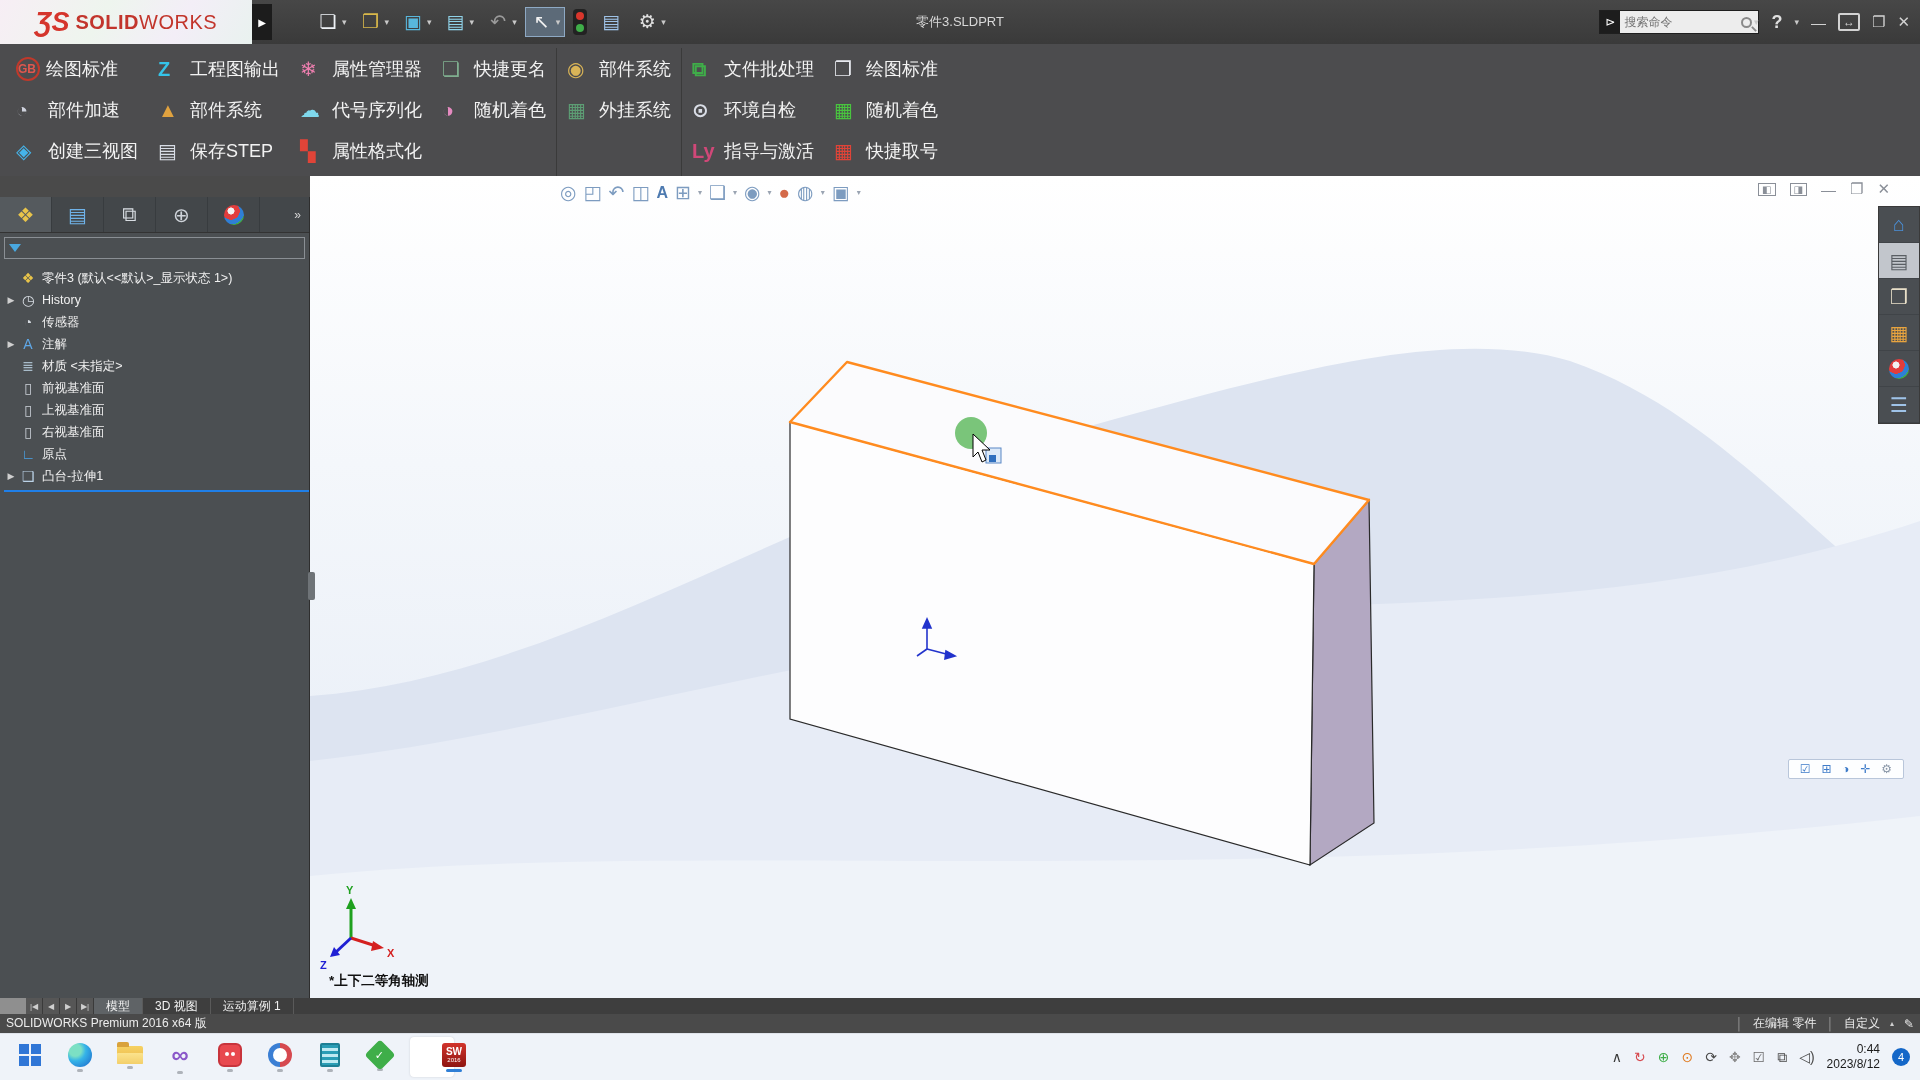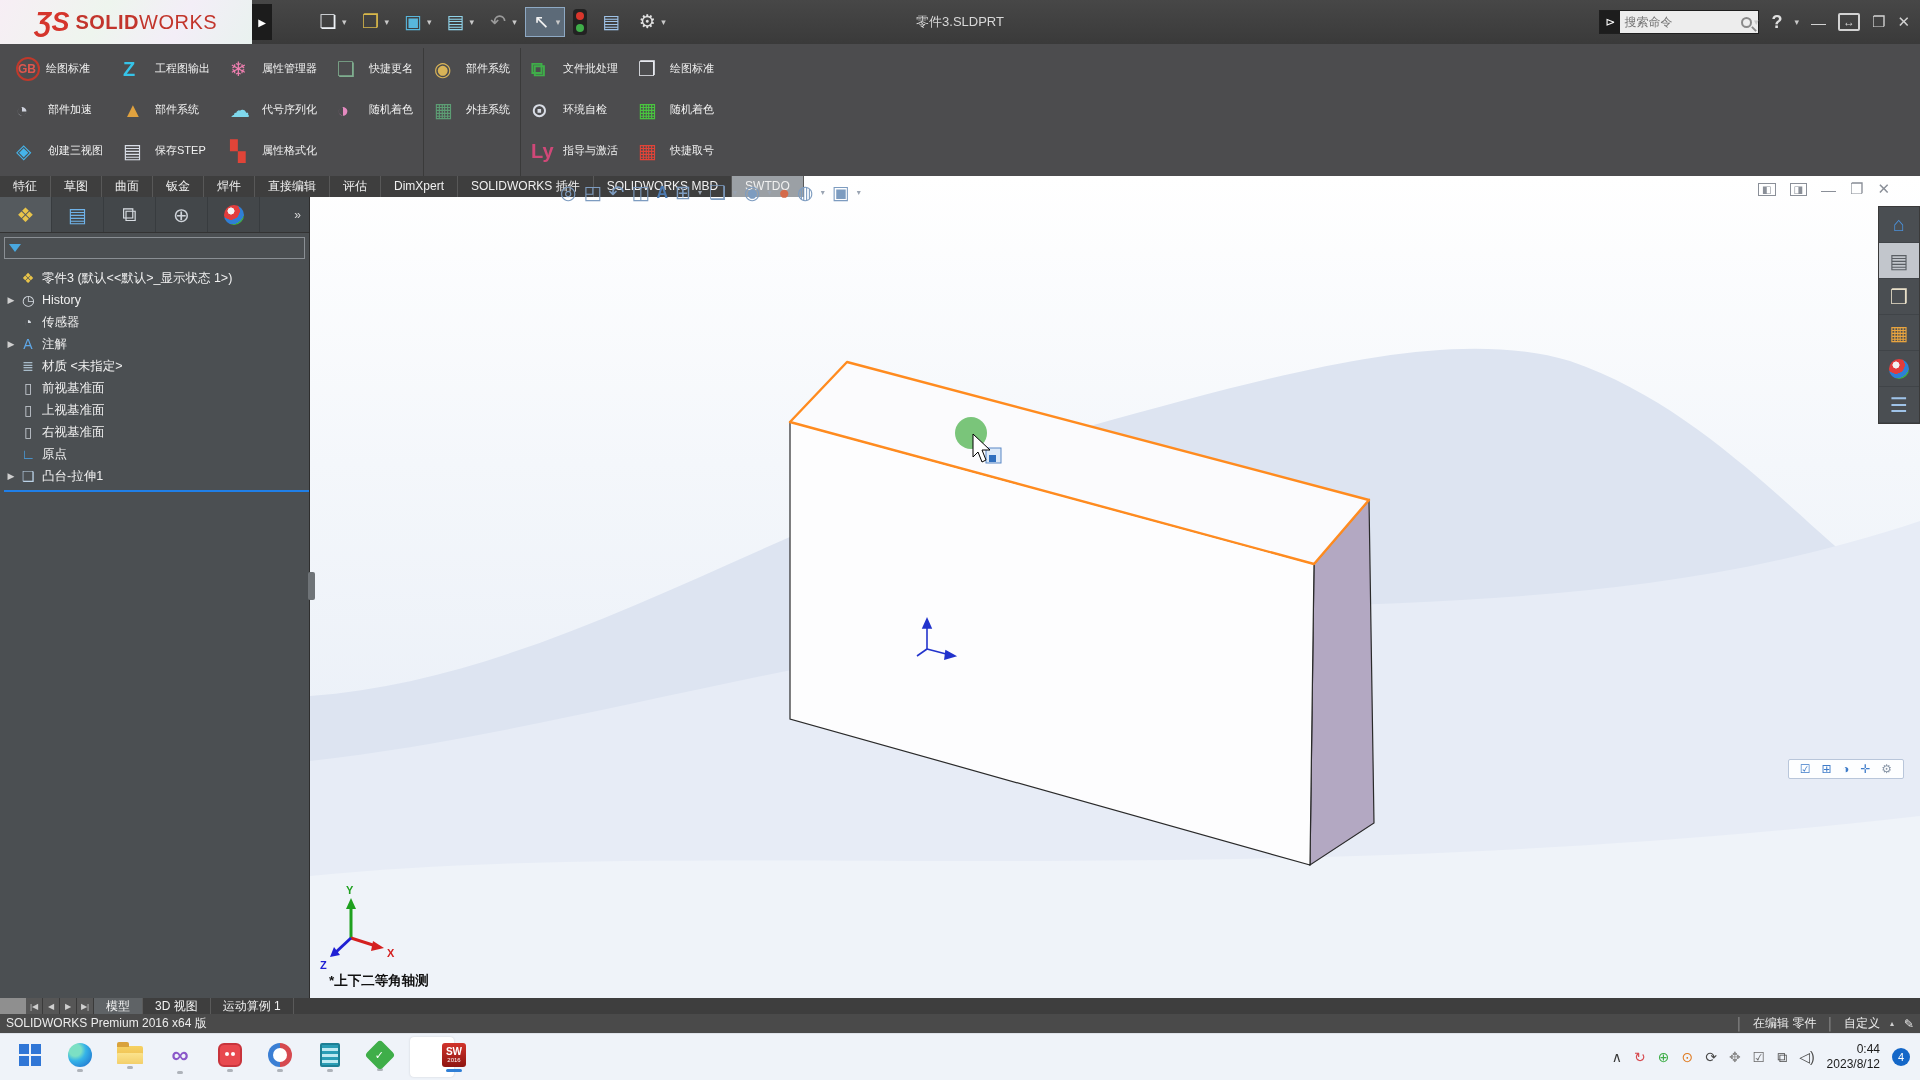--- a/index.html
+++ b/index.html
@@ -41,21 +41,21 @@
 
   
   .ribbon { position:absolute; top:44px; left:0; right:0; height:132px; background:#4c4c4e; display:flex;
     padding:4px 0 0 6px; }
   .rcol { display:flex; flex-direction:column; padding:0 10px; }
   .rcol.sep-r { border-right:1px solid #3a3a3a; }
   .rbtn { display:flex; align-items:center; gap:6px; height:41px; cursor:default; }
   .ricon { width:26px; font-size:20px; text-align:left; line-height:26px; font-weight:bold; }
   .ricon.small-text { font-size:12px; border:2px solid #c0392b; border-radius:50%; width:24px; height:24px;
     line-height:20px; }
-  .rlabel { color:#f2f2f2; font-size:11px; white-space:nowrap; }
+  .rlabel { color:#f2f2f2; font-size:18px; white-space:nowrap; }
 
   
   .content { position:absolute; top:176px; left:0; right:0; height:822px; }
   .tabstrip { position:absolute; top:0; left:0; height:21px; display:flex; background:#3e3e3e; z-index:5; }
   .ctab { padding:0 13px; line-height:21px; color:#f0f0f0; font-size:12px; border-right:1px solid #585858;
     white-space:nowrap; }
   .ctab.active { background:#9ba0a5; }
 
   
   .viewport { position:absolute; left:310px; top:0; right:0; bottom:0;
@@ -413,33 +413,20 @@
           <span style="color: rgb(232, 164, 63);">▦</span>
         </div>
       <div class="tp-cell">
           <span class="ball"></span>
         </div>
       <div class="tp-cell">
           <span style="color: rgb(159, 195, 232);">☰</span>
         </div>
     </div>
 
-    <div class="tabstrip">
-      <span class="ctab">特征</span>
-      <span class="ctab">草图</span>
-      <span class="ctab">曲面</span>
-      <span class="ctab">钣金</span>
-      <span class="ctab">焊件</span>
-      <span class="ctab">直接编辑</span>
-      <span class="ctab">评估</span>
-      <span class="ctab">DimXpert</span>
-      <span class="ctab">SOLIDWORKS 插件</span>
-      <span class="ctab">SOLIDWORKS MBD</span>
-      <span class="ctab active">SWTDO</span>
-    </div>
 
     <div class="panel">
       <div class="mgr-tabs">
         <div class="mgr-tab active">
             <span style="color: rgb(232, 196, 74);">❖</span>
           </div>
         <div class="mgr-tab">
             <span style="color: rgb(111, 178, 232);">▤</span>
           </div>
         <div class="mgr-tab">

